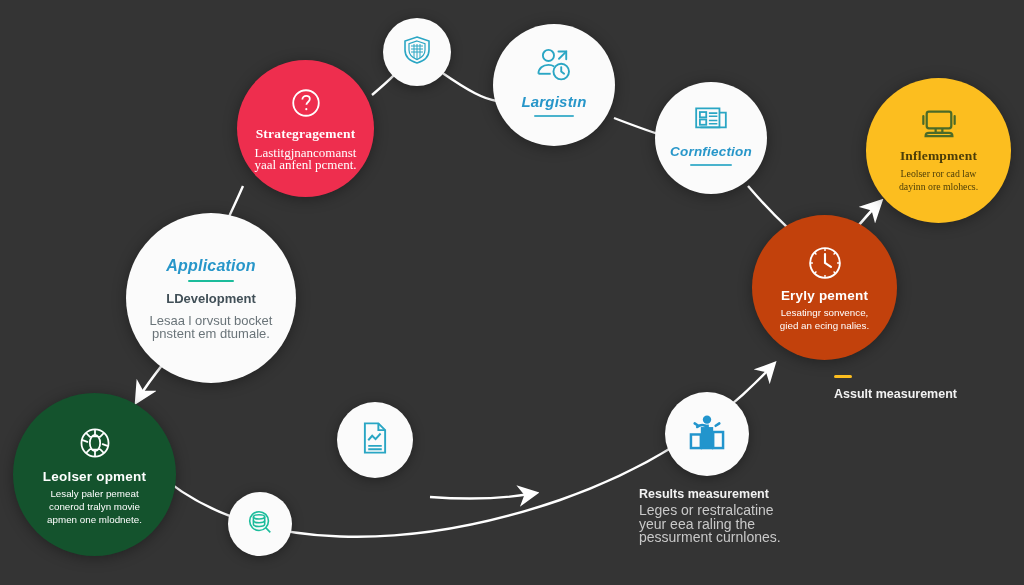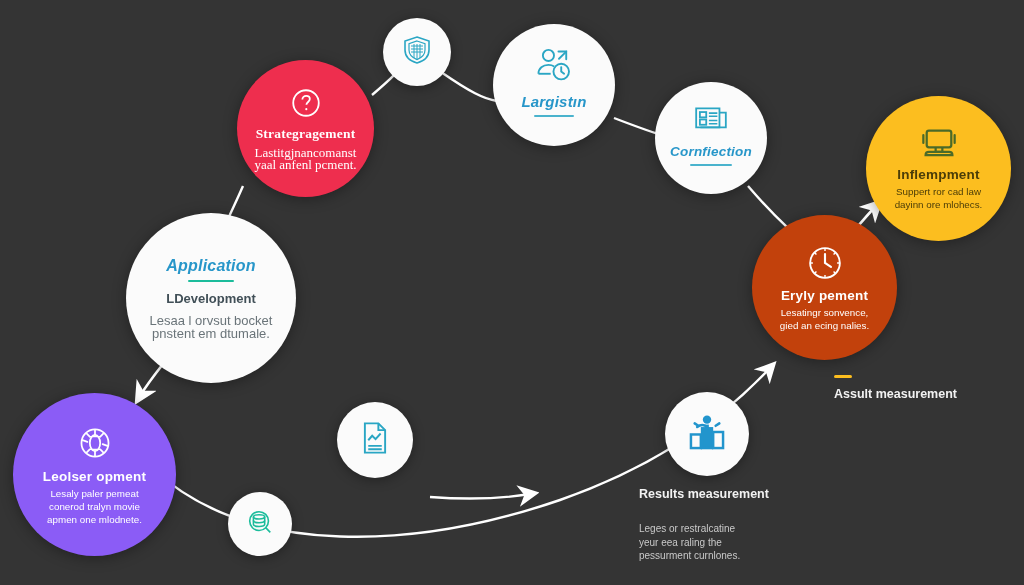--- a/index.html
+++ b/index.html
@@ -37,21 +37,21 @@
   
   .red{background:#ee2e4e;}
   .red .t-title,.red .t-sub,.red .t-body{color:#ffffff;font-family:Liberation Serif, serif;}
   
   .yellow{background:#fcbe1f;}
   .yellow .t-title,.yellow .t-sub,.yellow .t-body{color:#4b3d08;}
   
   .blue{background:#c2410c;}
   .blue .t-title,.blue .t-sub,.blue .t-body{color:#ffffff;}
   
-  .green{background:#8b5cf6;}
+  .green{background:#14532d;}
   .green .t-title,.green .t-sub,.green .t-body{color:#ffffff;}
 
   
   .soft{filter:blur(.55px);}
   .soft2{filter:blur(.75px);}
 
   
   .txtblock{position:absolute;z-index:4;}
   .txtblock .hd{color:#f2f2f2;font-weight:700;}
   .txtblock .bd{color:#c9c9c9;}
@@ -176,32 +176,32 @@
         <path d="M25 8h6v14H7"></path>
         <rect x="6.5" y="7.5" width="6" height="5"></rect>
         <rect x="6.5" y="14.5" width="6" height="5"></rect>
         <path d="M15 8.5h8M15 11.5h8M15 15.5h8M15 18.5h8" stroke-width="1.5"></path>
       </svg>
     </span>
     <div class="t-title" style="font-size:13.5px;margin-top:4px;">Cornfiection</div>
     <div class="rule" style="width:42px;background:#2aa6c4;opacity:.85;"></div>
   </div>
 
-  <div class="node yellow" style="left:866px;top:96px;width:145px;height:145px;padding:0 14px;">
+  <div class="node yellow" style="left:866px;top:78px;width:145px;height:145px;padding:0 14px;font-family:Liberation Serif, serif;">
     <span class="ico">
       <svg width="38" height="34" viewBox="0 0 34 30" fill="none" stroke="#4b6a28" stroke-width="2">
         <rect x="6" y="3" width="22" height="15" rx="2"></rect>
         <path d="M3 7v7M31 7v7" stroke-linecap="round"></path>
         <path d="M14 18v4h6v-4"></path>
         <path d="M8 22h18c2 0 3 1.4 3 3H5c0-1.6 1-3 3-3z"></path>
       </svg>
     </span>
     <div class="t-title" style="font-size:13.5px;margin-top:2px;">Inflempment</div>
     <div class="t-body soft" style="font-size:9.8px;line-height:13px;margin-top:3px;">
-      <div>Suppert ror cad law</div>
+      <div>Leolser ror cad law</div>
       <div>dayinn ore mlohecs.</div>
     </div>
   </div>
 
   <div class="node w" style="left:126px;top:213px;width:170px;height:170px;padding:0 16px;">
     <div class="t-title" style="font-size:16px;">Application</div>
     <div class="rule" style="width:46px;background:#1bbc9b;"></div>
     <div class="t-sub" style="font-size:13px;font-weight:600;margin-top:2px;">LDevelopment</div>
     <div class="t-body soft" style="font-size:13px;line-height:13px;margin-top:8px;">
       <div>Lesaa l orvsut bocket</div>
@@ -237,21 +237,21 @@
     <div class="t-title" style="font-size:13.5px;margin-top:2px;">Leolser opment</div>
     <div class="t-body soft" style="font-size:9.8px;line-height:13px;margin-top:3px;">
       <div>Lesaly paler pemeat</div>
       <div>conerod tralyn movie</div>
       <div>apmen one mlodnete.</div>
     </div>
   </div>
 
   <div class="txtblock" style="left:639px;top:487px;width:160px;">
     <div class="hd" style="font-size:12.5px;">Results measurement</div>
-    <div class="bd soft2" style="font-size:10px;line-height:13.5px;margin-top:21px;">
+    <div class="bd soft2" style="font-size:14px;line-height:13.5px;margin-top:3px;">
       <div>Leges  or  restralcatine</div>
       <div>yeur    eea   raling    the</div>
       <div>pessurment curnlones.</div>
     </div>
   </div>
 
   <div class="txtblock" style="left:834px;top:375px;width:150px;">
     <div class="dash"></div>
     <div class="hd" style="font-size:12.5px;">Assult measurement</div>
   </div>

